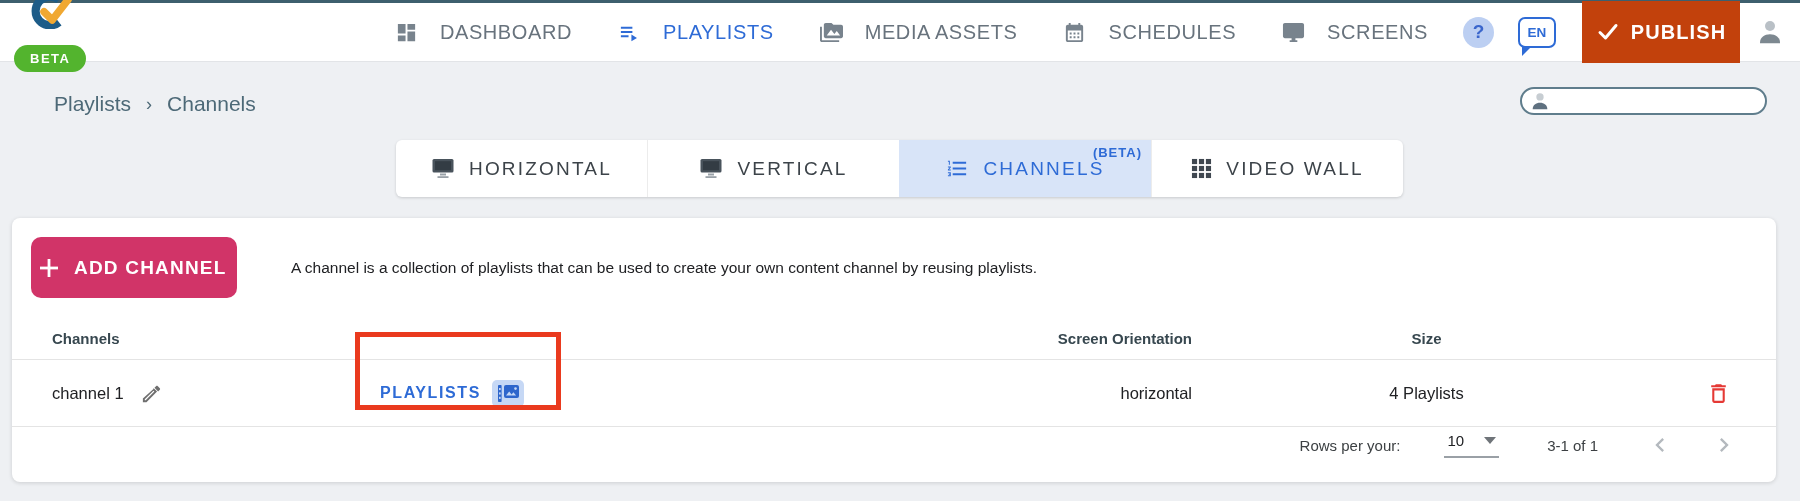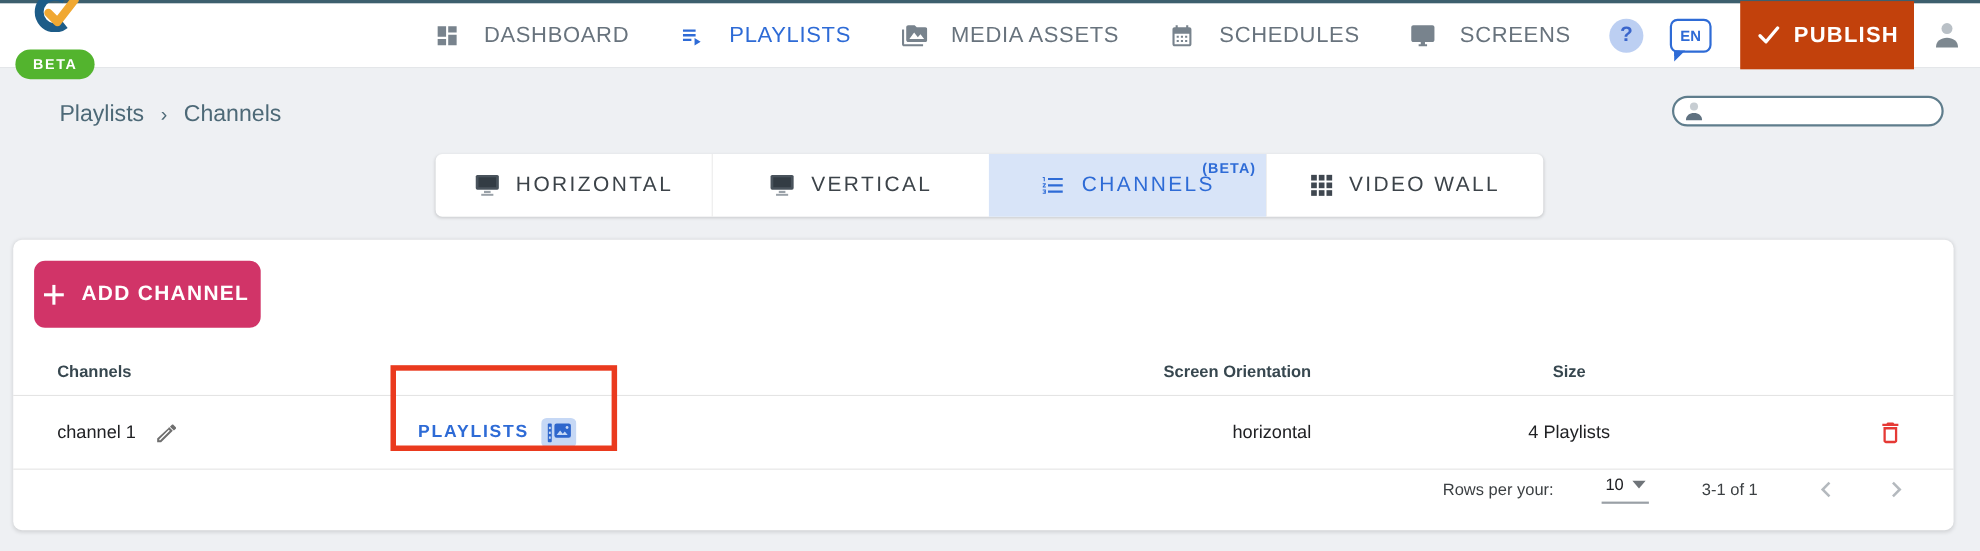--- a/index.html
+++ b/index.html
@@ -131,21 +131,21 @@
   }
 
   
   .pagination {
     position:absolute; left:0; right:0; bottom:0; height:74px;
     display:flex; align-items:center; justify-content:flex-end;
     padding-right:38px; font-size:15px; color:#3c4043;
   }
   .rpp-label { margin-right:44px; }
   .rpp-select {
-    display:flex; align-items:center; gap:8px; padding:0 3px 7px 3px;
+    display:flex; align-items:center; gap:20px; padding:0 3px 7px 3px;
     border-bottom:2px solid #9aa0a6; color:#202124; cursor:pointer;
   }
   .dd-arrow {
     width:0; height:0; border-left:6px solid transparent; border-right:6px solid transparent;
     border-top:7px solid #6f7479;
   }
   .range-label { margin-left:48px; }
   .pager { display:flex; align-items:center; gap:36px; margin-left:48px; }
   .pager-btn { background:none; border:none; padding:0; cursor:pointer; display:flex; }
 </style>
@@ -304,20 +304,21 @@
   <div class="card-top">
     <button class="add-btn">
       <span style="display:flex;">
         <svg width="24" height="24" viewBox="0 0 24 24" fill="#ffffff">
             <rect x="10.6" y="3" width="2.8" height="18"></rect>
             <rect x="3" y="10.6" width="18" height="2.8"></rect>
           </svg>
       </span>
       <span>ADD CHANNEL</span>
     </button>
+    <p class="desc">A channel is a collection of playlists that can be used to create your own content channel by reusing playlists.</p>
   </div>
 
   <div class="thead">
     <div class="c-name">Channels</div>
     <div class="c-pl"></div>
     <div class="c-orient">Screen Orientation</div>
     <div class="c-size">Size</div>
     <div class="c-act"></div>
   </div>
 

